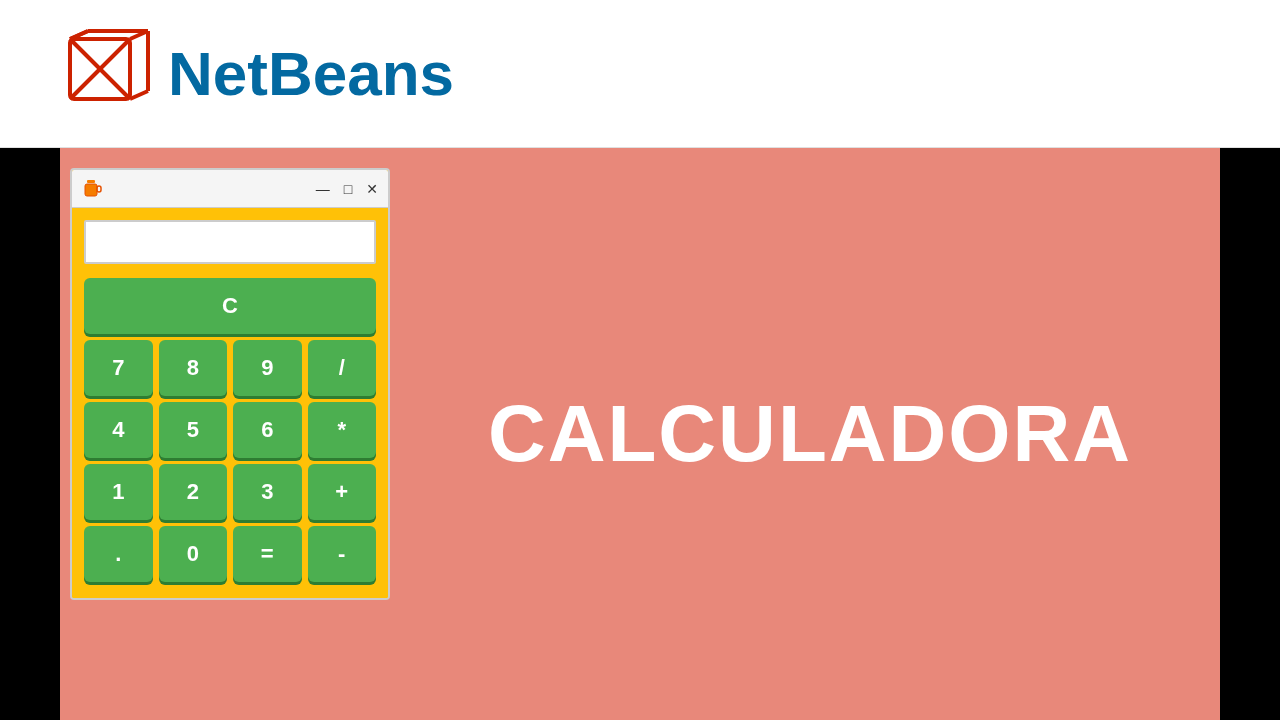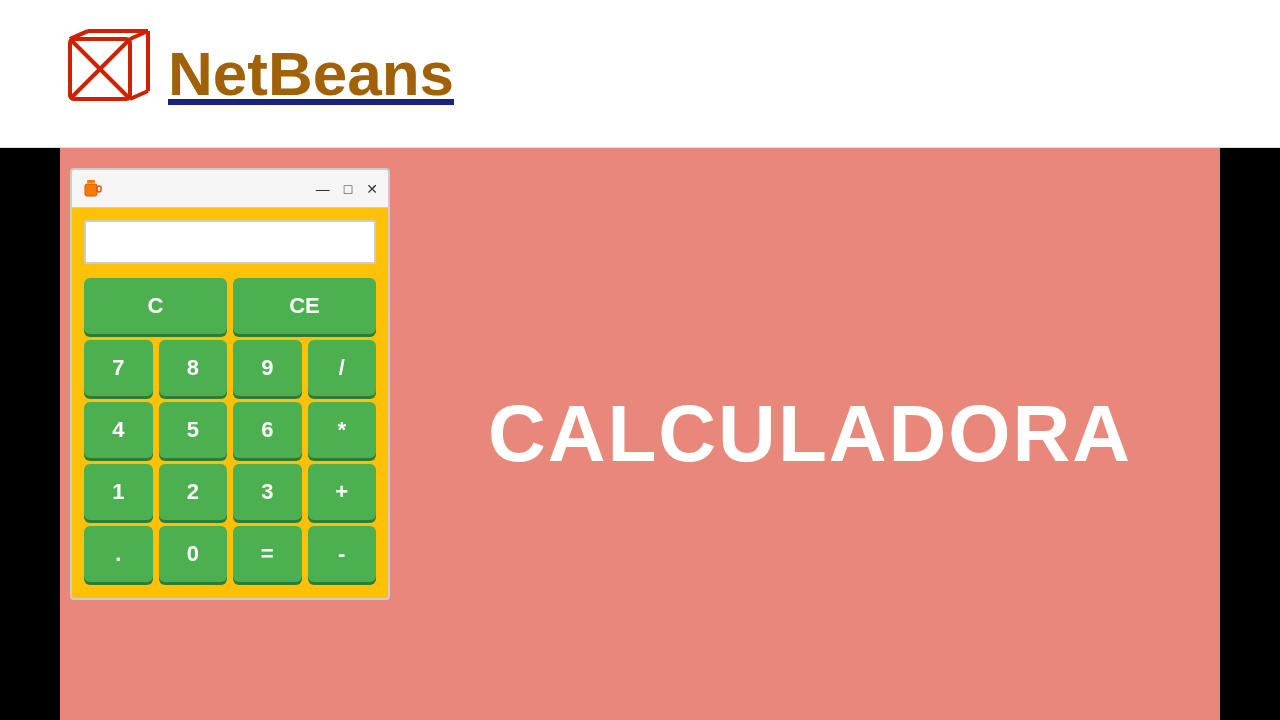--- a/index.html
+++ b/index.html
@@ -32,23 +32,22 @@
 
     
     #netbeans-icon {
       width: 90px;
       height: 90px;
     }
 
     #netbeans-title {
       font-size: 62px;
       font-weight: bold;
-      color: #a16207;
+      color: #0369a1;
       font-family: Arial, Helvetica, sans-serif;
-      text-decoration: underline;
       text-decoration-color: #1a237e;
     }
 
     
     #main-content {
       flex: 1;
       display: flex;
       background: #e8887a;
       position: relative;
     }
@@ -229,21 +228,20 @@
       </div>
 
       <div id="calc-body">
 
         <div id="display"></div>
 
         <div id="btn-grid">
 
           <div class="btn-row">
             <button class="calc-btn">C</button>
-            <button class="calc-btn">CE</button>
           </div>
 
           <div class="btn-row">
             <button class="calc-btn">7</button>
             <button class="calc-btn">8</button>
             <button class="calc-btn">9</button>
             <button class="calc-btn">/</button>
           </div>
 
           <div class="btn-row">

